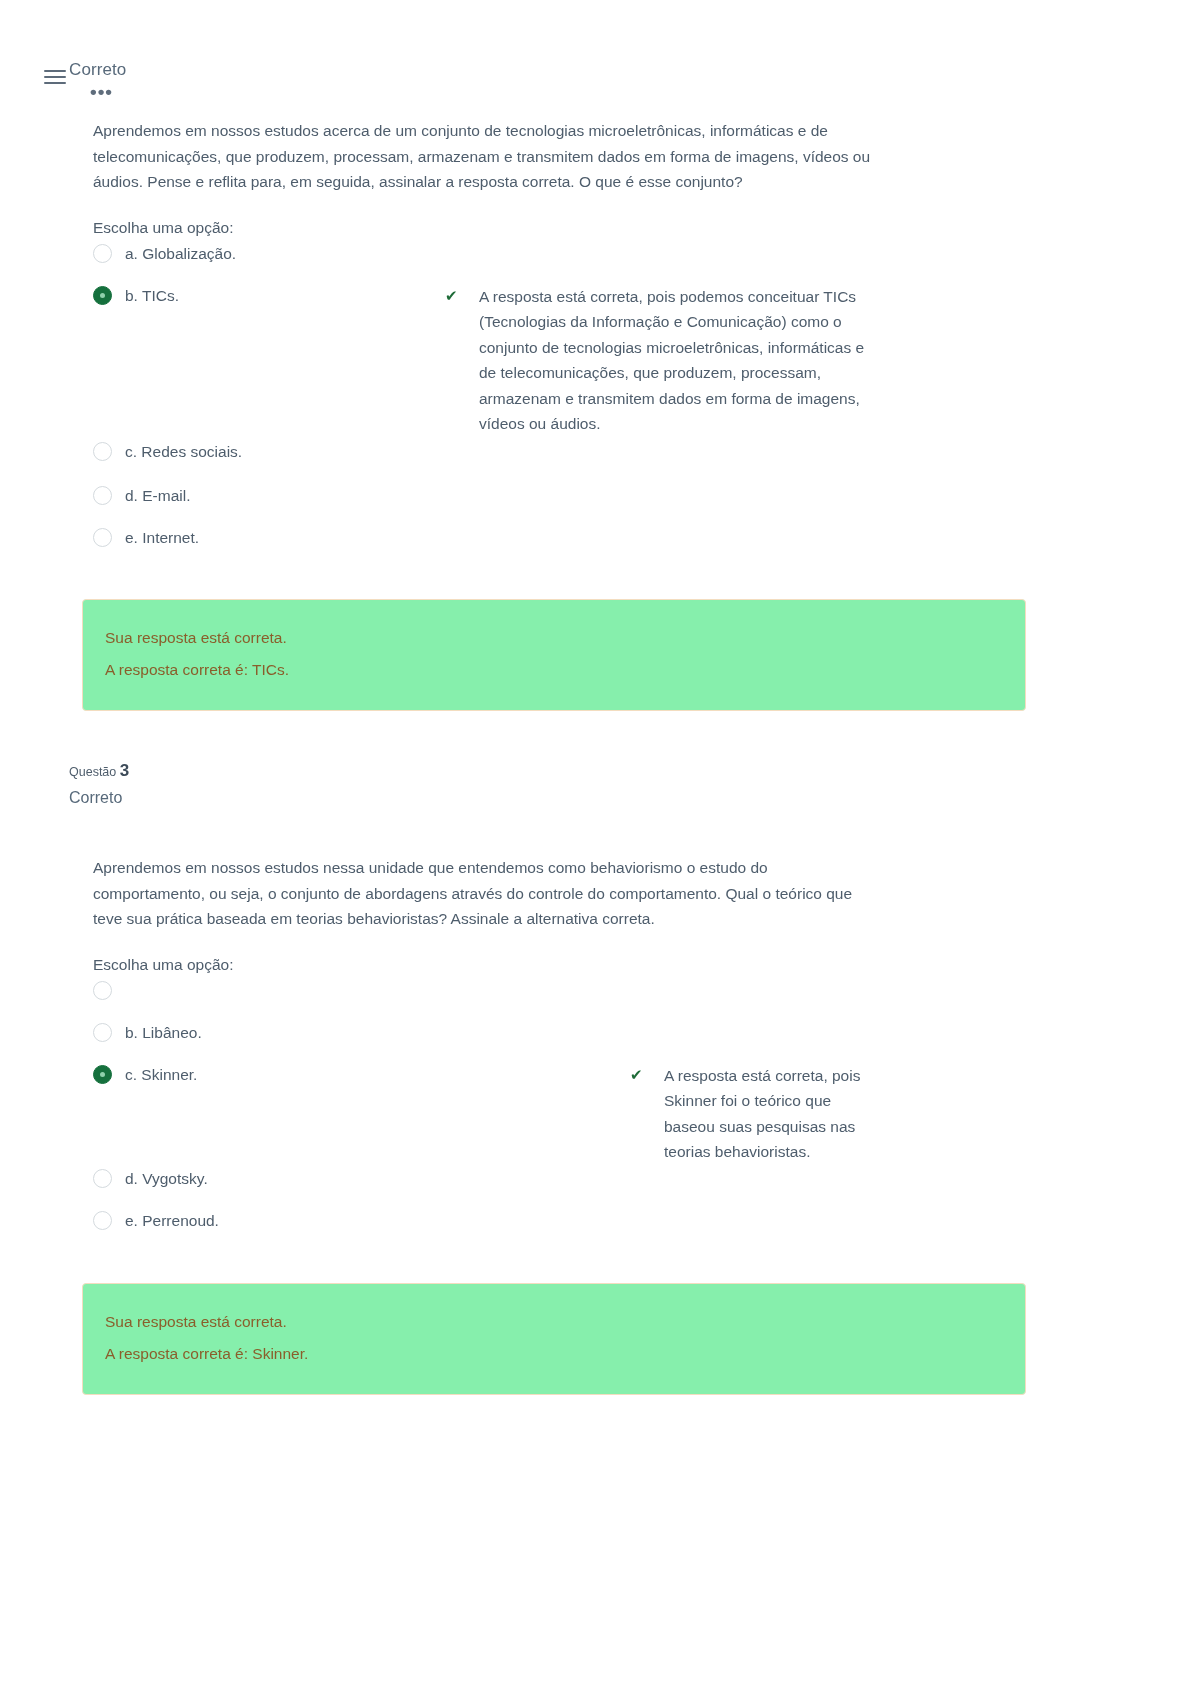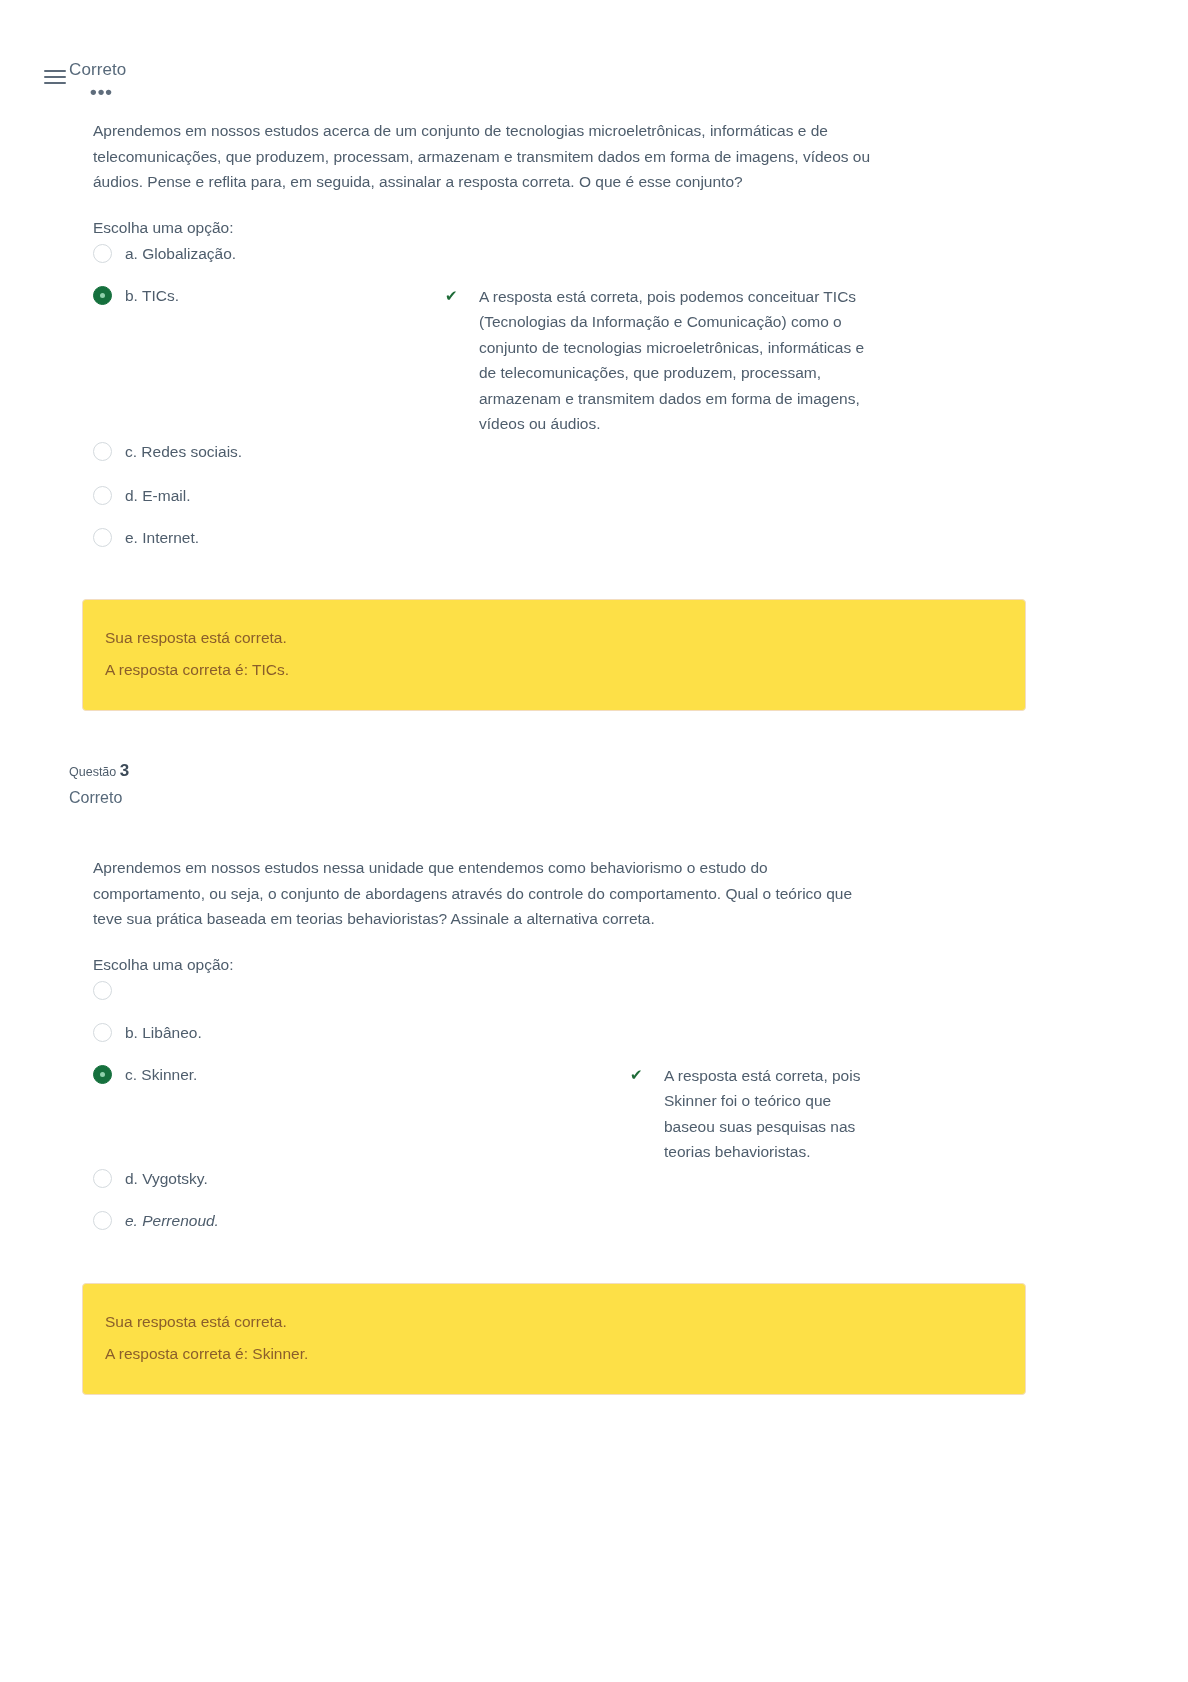--- a/index.html
+++ b/index.html
@@ -175,21 +175,21 @@
   #q3-block .fb-text { max-width: 420px; }
 
   
   #q2-block .answers .answer-row { margin-bottom: 1px; }
 
   
   .outcome {
     margin-top: 34px;
     border: 1px solid #f3ddc0;
     border-radius: 4px;
-    background: #fde047;
+    background: #86efac;
     padding: 22px 24px 24px 22px;
     width: 944px;
     margin-left: -11px;
   }
   .outcome p {
     margin: 0;
     font-size: 15.5px;
     line-height: 32px;
     color: #8a5e2b;
   }
@@ -301,21 +301,21 @@
         </div>
       </div>
 
       <div class="answer-row" style="min-height:42px;">
         <div class="radio-wrap">
           <div class="radio"></div>
         </div>
         <div class="answer-label">d. Vygotsky.</div>
       </div>
 
-      <div class="answer-row" style="min-height:42px;font-style:italic;">
+      <div class="answer-row" style="min-height:42px;">
         <div class="radio-wrap">
           <div class="radio"></div>
         </div>
         <div class="answer-label">e. Perrenoud.</div>
       </div>
 
     </div>
 
     <div class="outcome">
       <p>Sua resposta está correta.</p>

